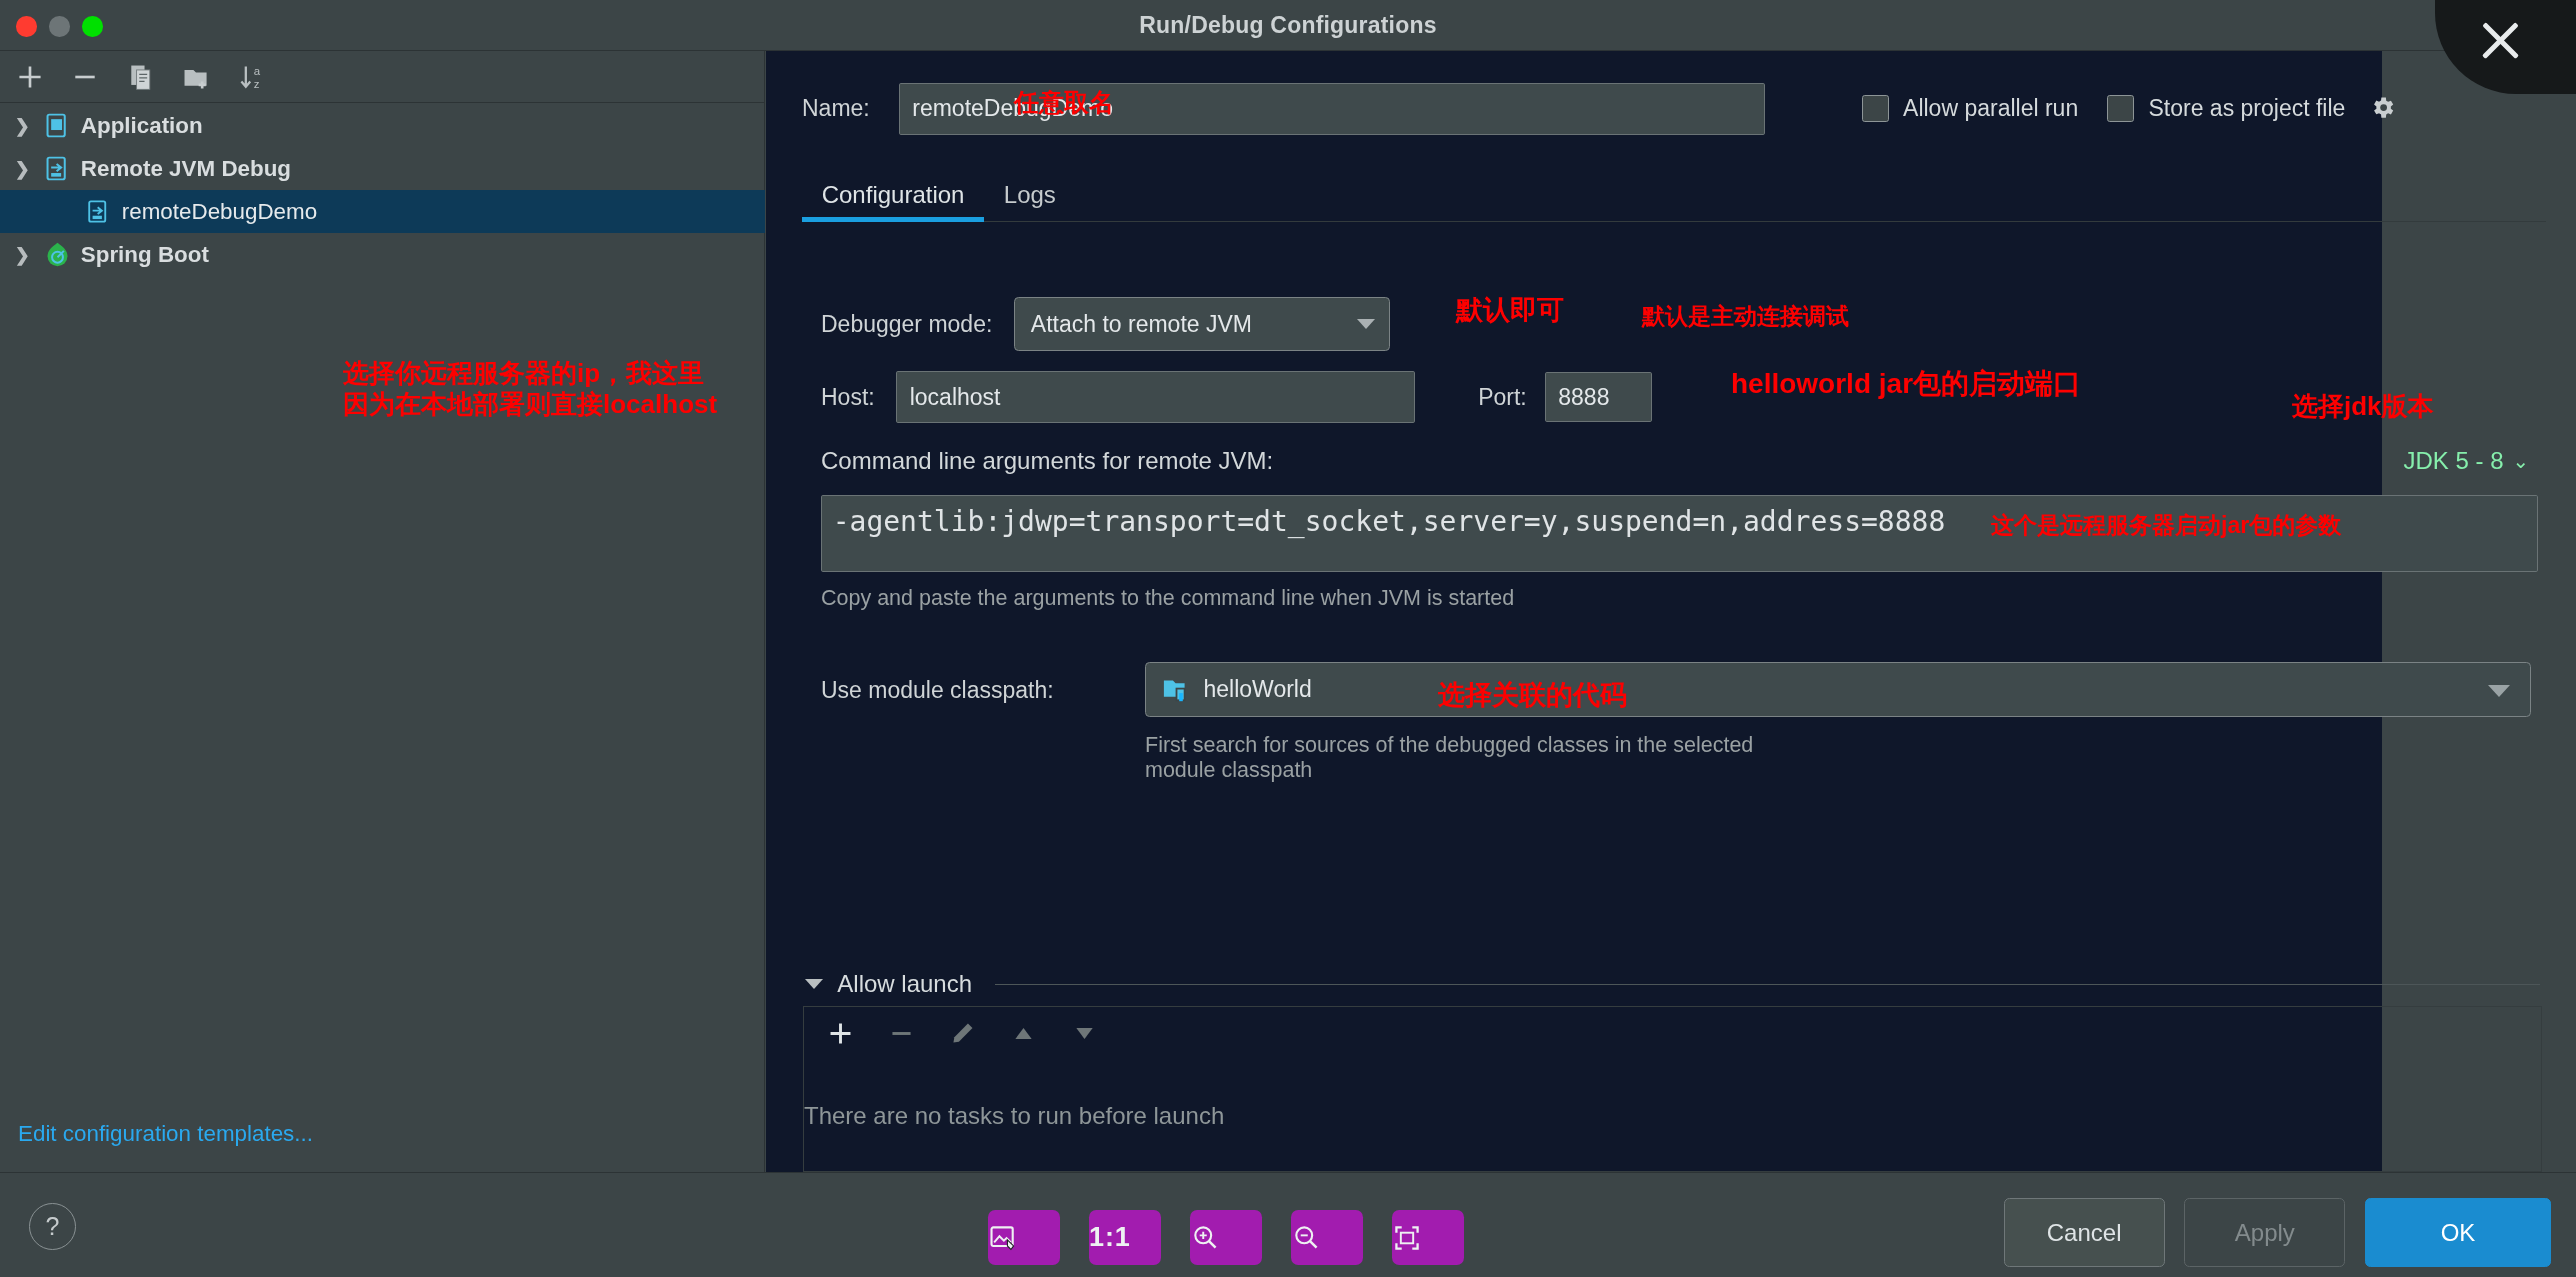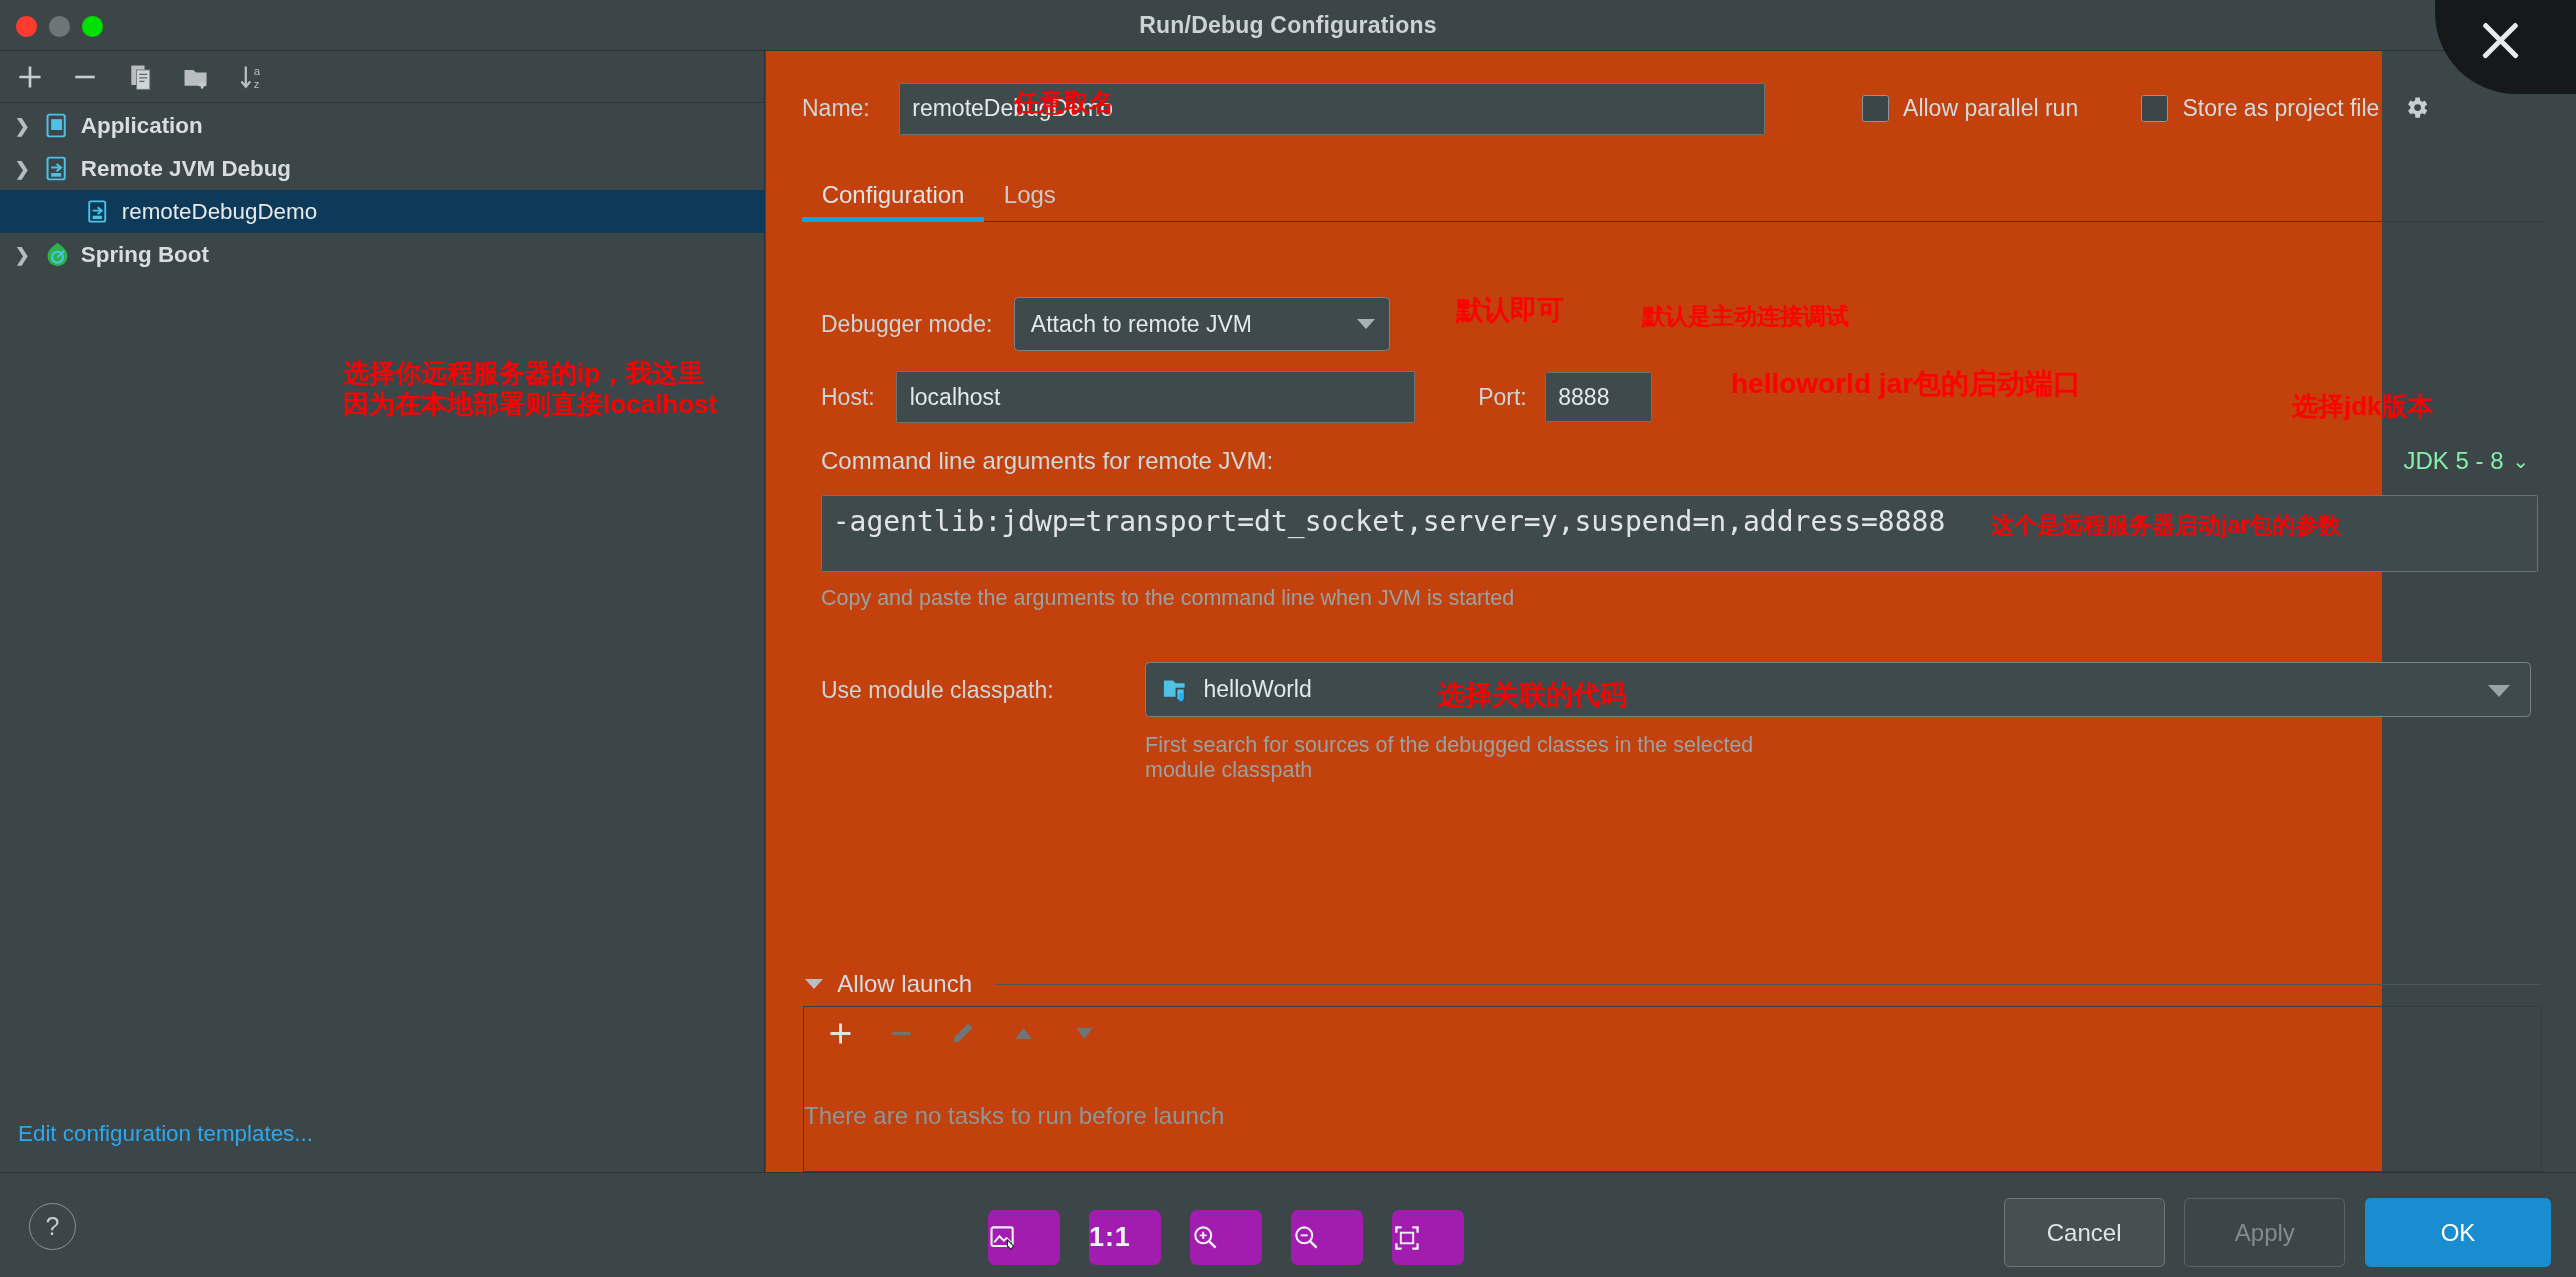--- a/index.html
+++ b/index.html
@@ -86,21 +86,21 @@
   .tree-row.child .tree-label { font-weight: normal; color: #e6eaec; }
 
   .edit-templates {
     position: absolute; left: 18px; top: 1070px;
     color: #2aa9ef; font-size: 22.4px;
   }
 
   
   .right-panel {
     position: absolute; left: 766px; top: 51px; width: 1616px; height: 1121px;
-    background: #c2410c;
+    background: #0f172a;
   }
 
   .row-name {
     position: absolute; left: 36px; top: 30px; width: 1744px; height: 55px;
     display: flex; align-items: center;
   }
   .lbl { color: #cfd4d6; font-size: 23px; }
   .field {
     background: #3f4a4c; border: 0.9px solid #6a7375; border-radius: 1.8px;
     color: #e4e8ea; font-size: 23px;
@@ -345,21 +345,21 @@
 
     <div class="row-name">
       <div class="lbl">Name:</div>
       <div class="field name-field">remoteDebugDemo</div>
 
       <div class="cb-wrap" style="margin-left:97px;">
         <div class="checkbox"></div>
         <div class="cb-label">Allow parallel run</div>
       </div>
 
-      <div class="cb-wrap" style="margin-left:63px;">
+      <div class="cb-wrap" style="margin-left:29px;">
         <div class="checkbox"></div>
         <div class="cb-label">Store as project file</div>
         <div class="gear">
           <svg width="27" height="27" viewBox="0 0 24 24">
             <path fill="#c9ced0" d="M19.4 13a7.8 7.8 0 000-2l2.1-1.6-2-3.5-2.5 1a7.7 7.7 0 00-1.7-1L15 3H11l-.3 2.8a7.7 7.7 0 00-1.7 1l-2.5-1-2 3.5L6.6 11a7.8 7.8 0 000 2l-2.1 1.6 2 3.5 2.5-1c.5.4 1.1.8 1.7 1l.3 2.9h4l.3-2.8c.6-.3 1.2-.6 1.7-1l2.5 1 2-3.5z"></path>
             <circle cx="13" cy="12" r="3" fill="#3c4547"></circle>
           </svg>
         </div>
       </div>
     </div>

